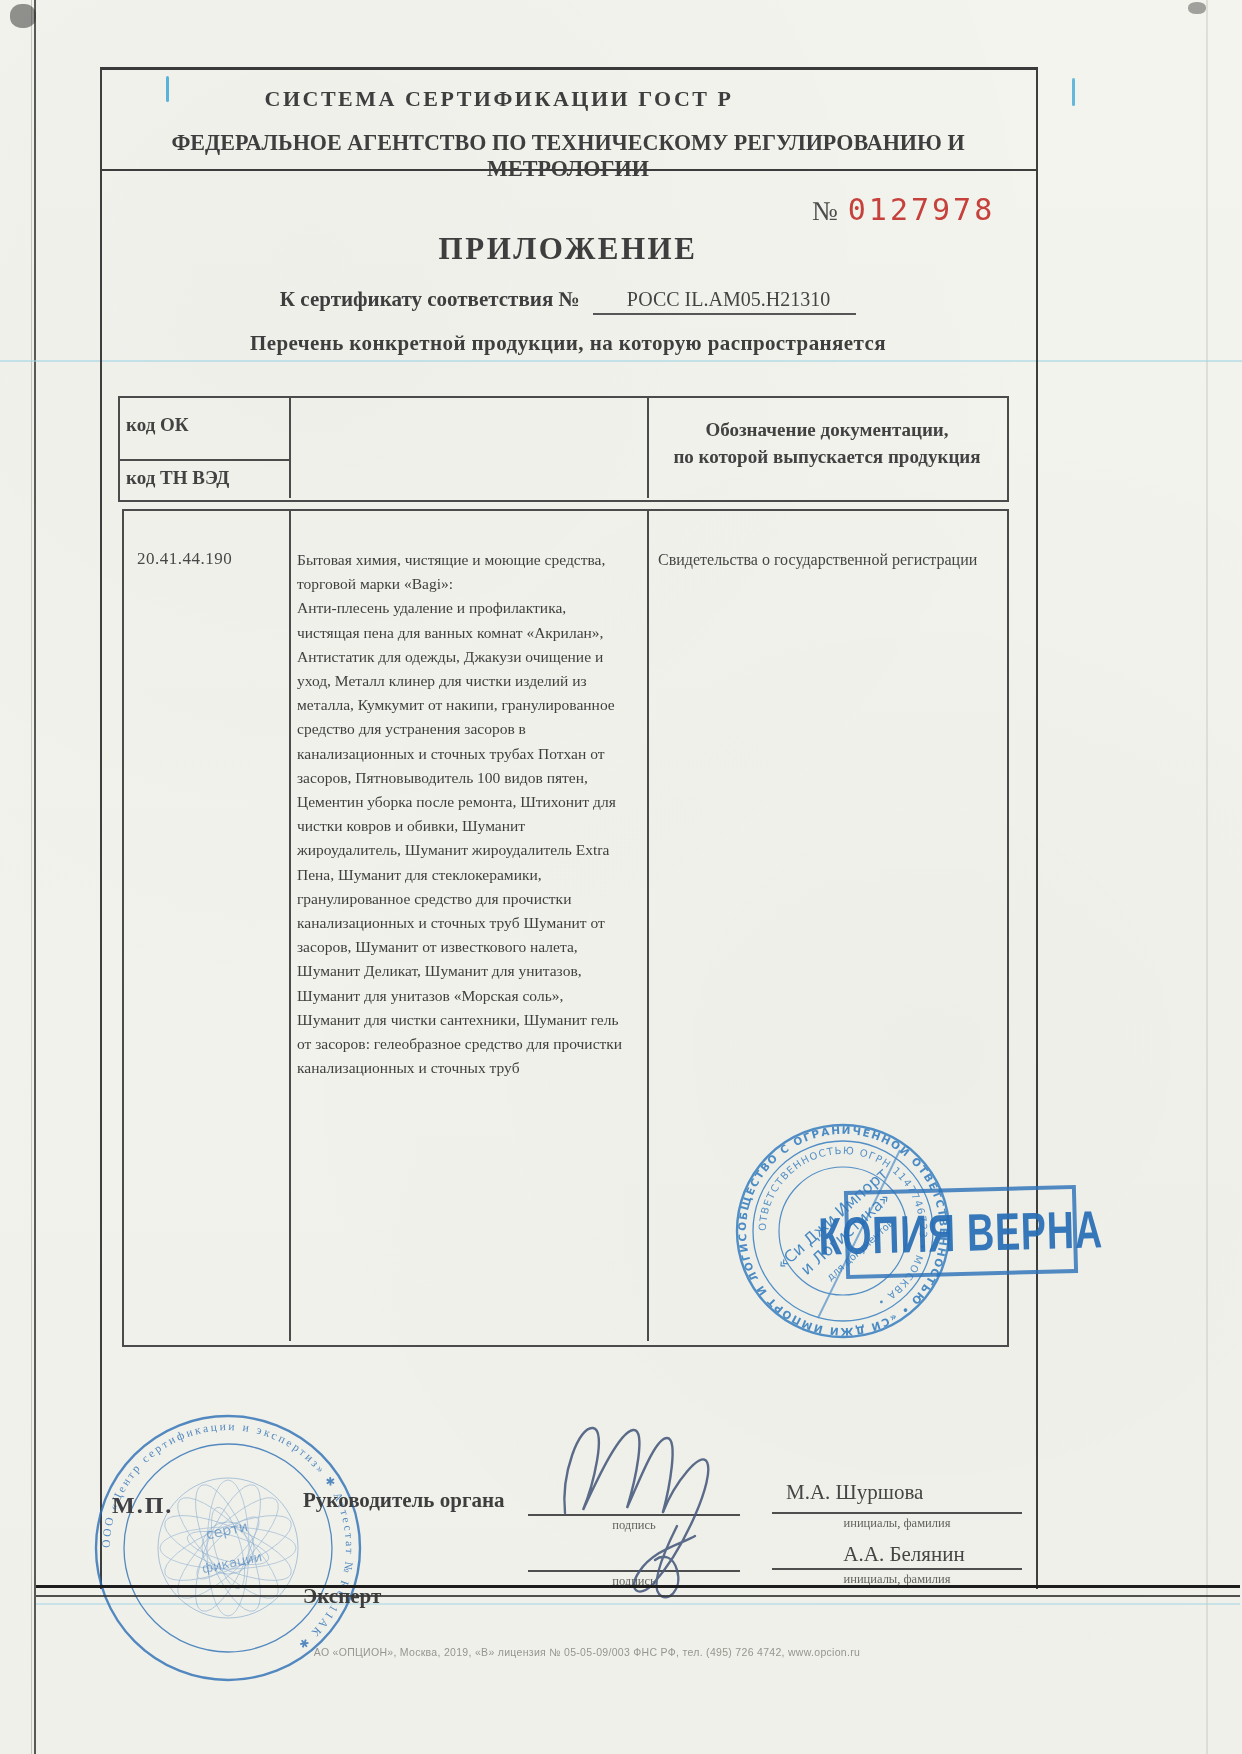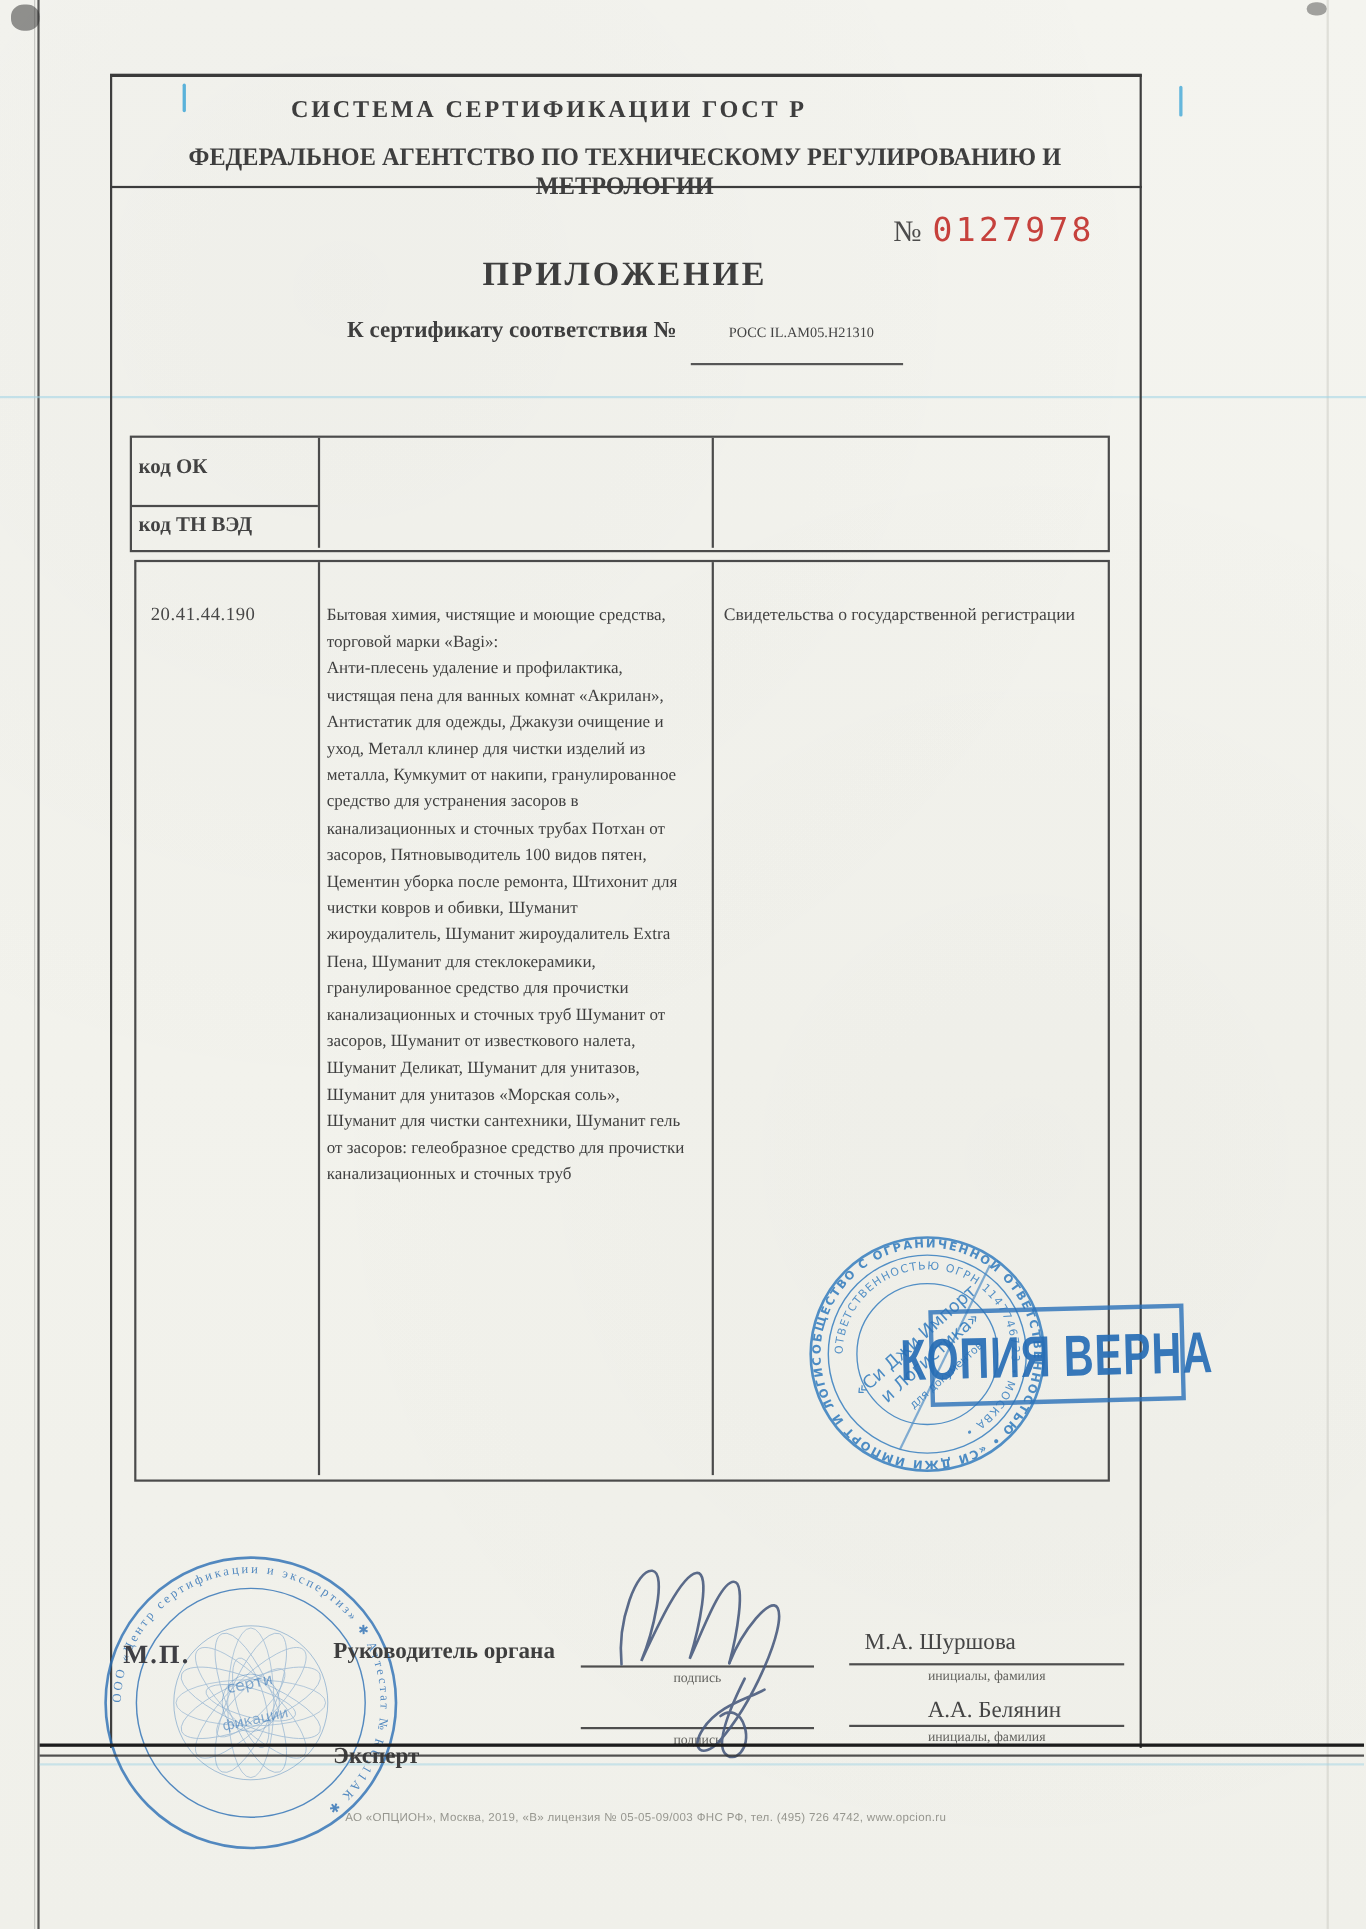--- a/index.html
+++ b/index.html
@@ -58,30 +58,33 @@
 
   <div class="abs" style="left:812px;top:192px;display:flex;align-items:baseline;gap:10px;">
     <span style="font-size:27px;color:#4c4c4c;">№</span>
     <span class="num-red">0127978</span>
   </div>
 
   <div class="abs ctr b ink" style="left:100px;top:231px;width:936px;font-size:31px;letter-spacing:2.5px;">ПРИЛОЖЕНИЕ</div>
 
   <div class="abs ctr" style="left:100px;top:287px;width:936px;font-size:21px;">
     <span class="b ink">К сертификату соответствия №</span>
-    <span style="display:inline-block;margin-left:8px;padding:0 26px 20px 34px;border-bottom:2px solid #565656;font-size:13px;color:#434343;">РОСС IL.АМ05.Н21310</span>
+    <span style="display:inline-block;margin-left:8px;padding:0 26px 2px 34px;border-bottom:2px solid #565656;font-size:20px;color:#434343;">РОСС IL.АМ05.Н21310</span>
   </div>
 
+  <div class="abs ctr b ink" style="left:100px;top:331px;width:936px;font-size:21px;letter-spacing:.4px;">Перечень конкретной продукции,  на которую распространяется</div>
 
   <div class="abs tablebox" style="left:118px;top:396px;width:887px;height:102px;"></div>
   <div class="abs vdiv" style="left:289px;top:398px;height:100px;"></div>
   <div class="abs vdiv" style="left:647px;top:398px;height:100px;"></div>
   <div class="abs hairline" style="left:120px;top:459px;width:169px;height:2px;background:#4b4b4b;"></div>
   <div class="abs b" style="left:126px;top:414px;font-size:19px;color:#424242;">код ОК</div>
   <div class="abs b" style="left:126px;top:467px;font-size:19px;color:#424242;">код ТН ВЭД</div>
+  <div class="abs ctr b preline" style="left:650px;top:416px;width:354px;font-size:19px;line-height:27px;color:#424242;">Обозначение документации,
+по которой выпускается продукция</div>
 
   <div class="abs tablebox" style="left:122px;top:509px;width:883px;height:834px;"></div>
   <div class="abs vdiv" style="left:289px;top:511px;height:830px;"></div>
   <div class="abs vdiv" style="left:647px;top:511px;height:830px;"></div>
 
   <div class="abs" style="left:137px;top:549px;font-size:17px;color:#474747;letter-spacing:.5px;">20.41.44.190</div>
   <div class="abs preline" style="left:297px;top:548px;width:348px;font-size:15.5px;line-height:24.2px;color:#3f3f3f;">Бытовая химия, чистящие и моющие средства,
 торговой марки  «Bagi»:
 Анти-плесень удаление и профилактика,
 чистящая пена для ванных комнат «Акрилан»,

